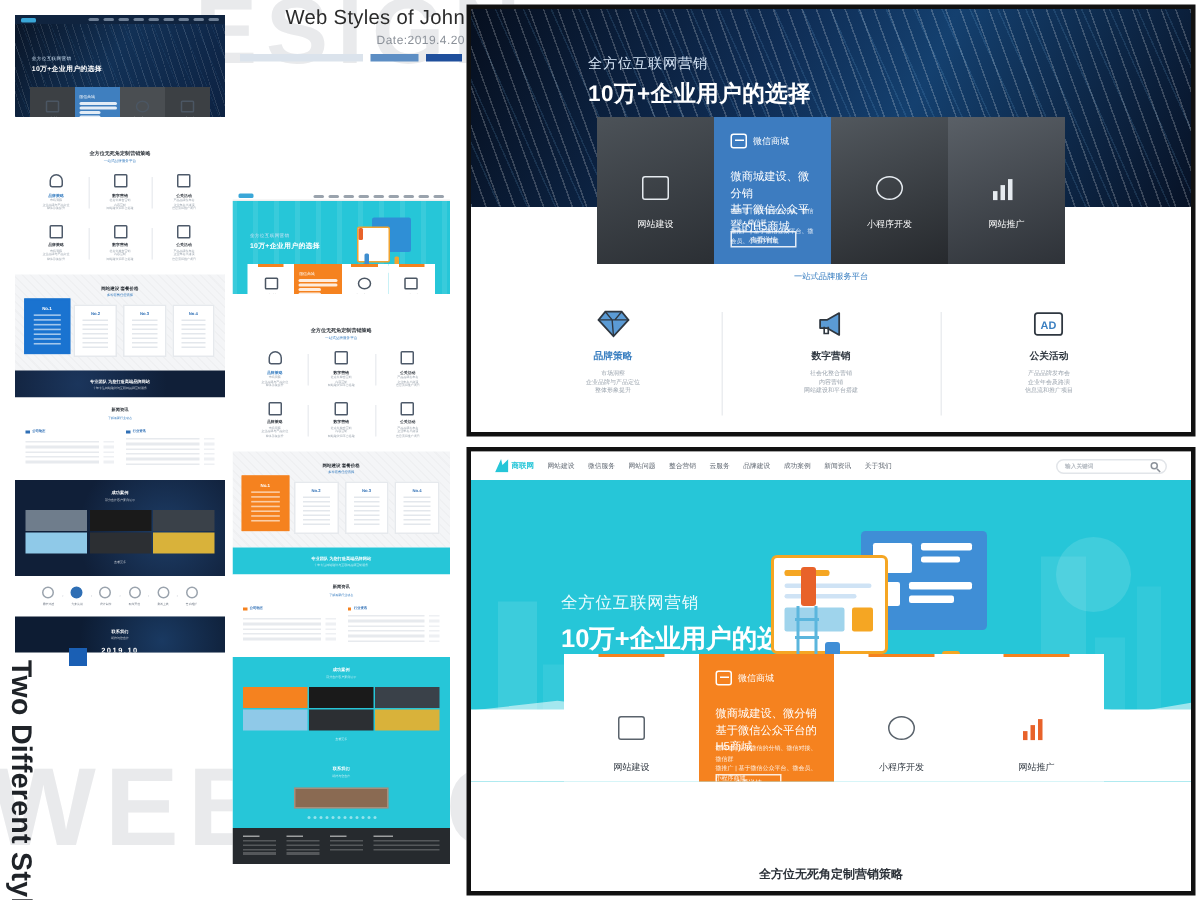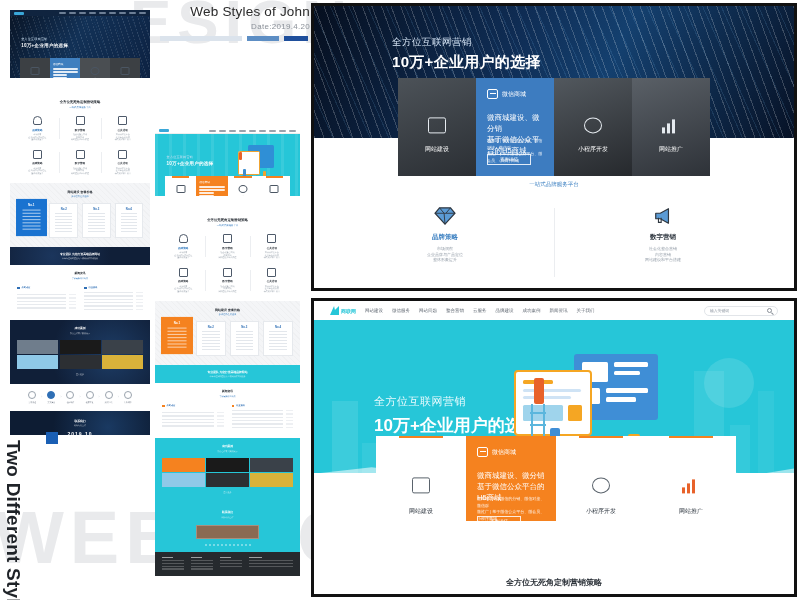--- a/index.html
+++ b/index.html
@@ -886,20 +886,32 @@
             <svg viewBox="0 0 24 22" width="22" height="20">
               <path d="M4 8h5l9-5v16l-9-5H4z" fill="#5b9bd5" stroke="#2f3740" stroke-width="1.3" stroke-linejoin="round"></path>
               <path d="M7 13v5h3v-5" stroke="#2f3740" stroke-width="1.2" fill="none"></path>
             </svg>
           </div>
           <div class="rflbl dk">数字营销</div>
           <div class="rfsub" style="white-space:pre-line">社会化整合营销
 内容营销
 网站建设和平台搭建</div>
         </div>
+        <div class="rfc">
+          <div class="rfico">
+            <svg viewBox="0 0 24 22" width="22" height="20">
+              <rect x="2" y="3" width="20" height="16" rx="2" fill="#fff" stroke="#2f3740" stroke-width="1.3"></rect>
+              <text x="12" y="14.5" font-size="8" font-family="Liberation Sans, sans-serif" font-weight="700" fill="#3a7fc1" text-anchor="middle">AD</text>
+            </svg>
+          </div>
+          <div class="rflbl dk">公关活动</div>
+          <div class="rfsub" style="white-space:pre-line">产品品牌发布会
+企业年会及路演
+信息流和推广项目</div>
+        </div>
       </div>
     </div>
   </div>
 
   <div class="rpanel rp-bot">
     <div class="bnav">
       <div class="blogo">
         <span class="blogo-m"></span>
         <span class="blogo-t">商联网</span>
       </div>

